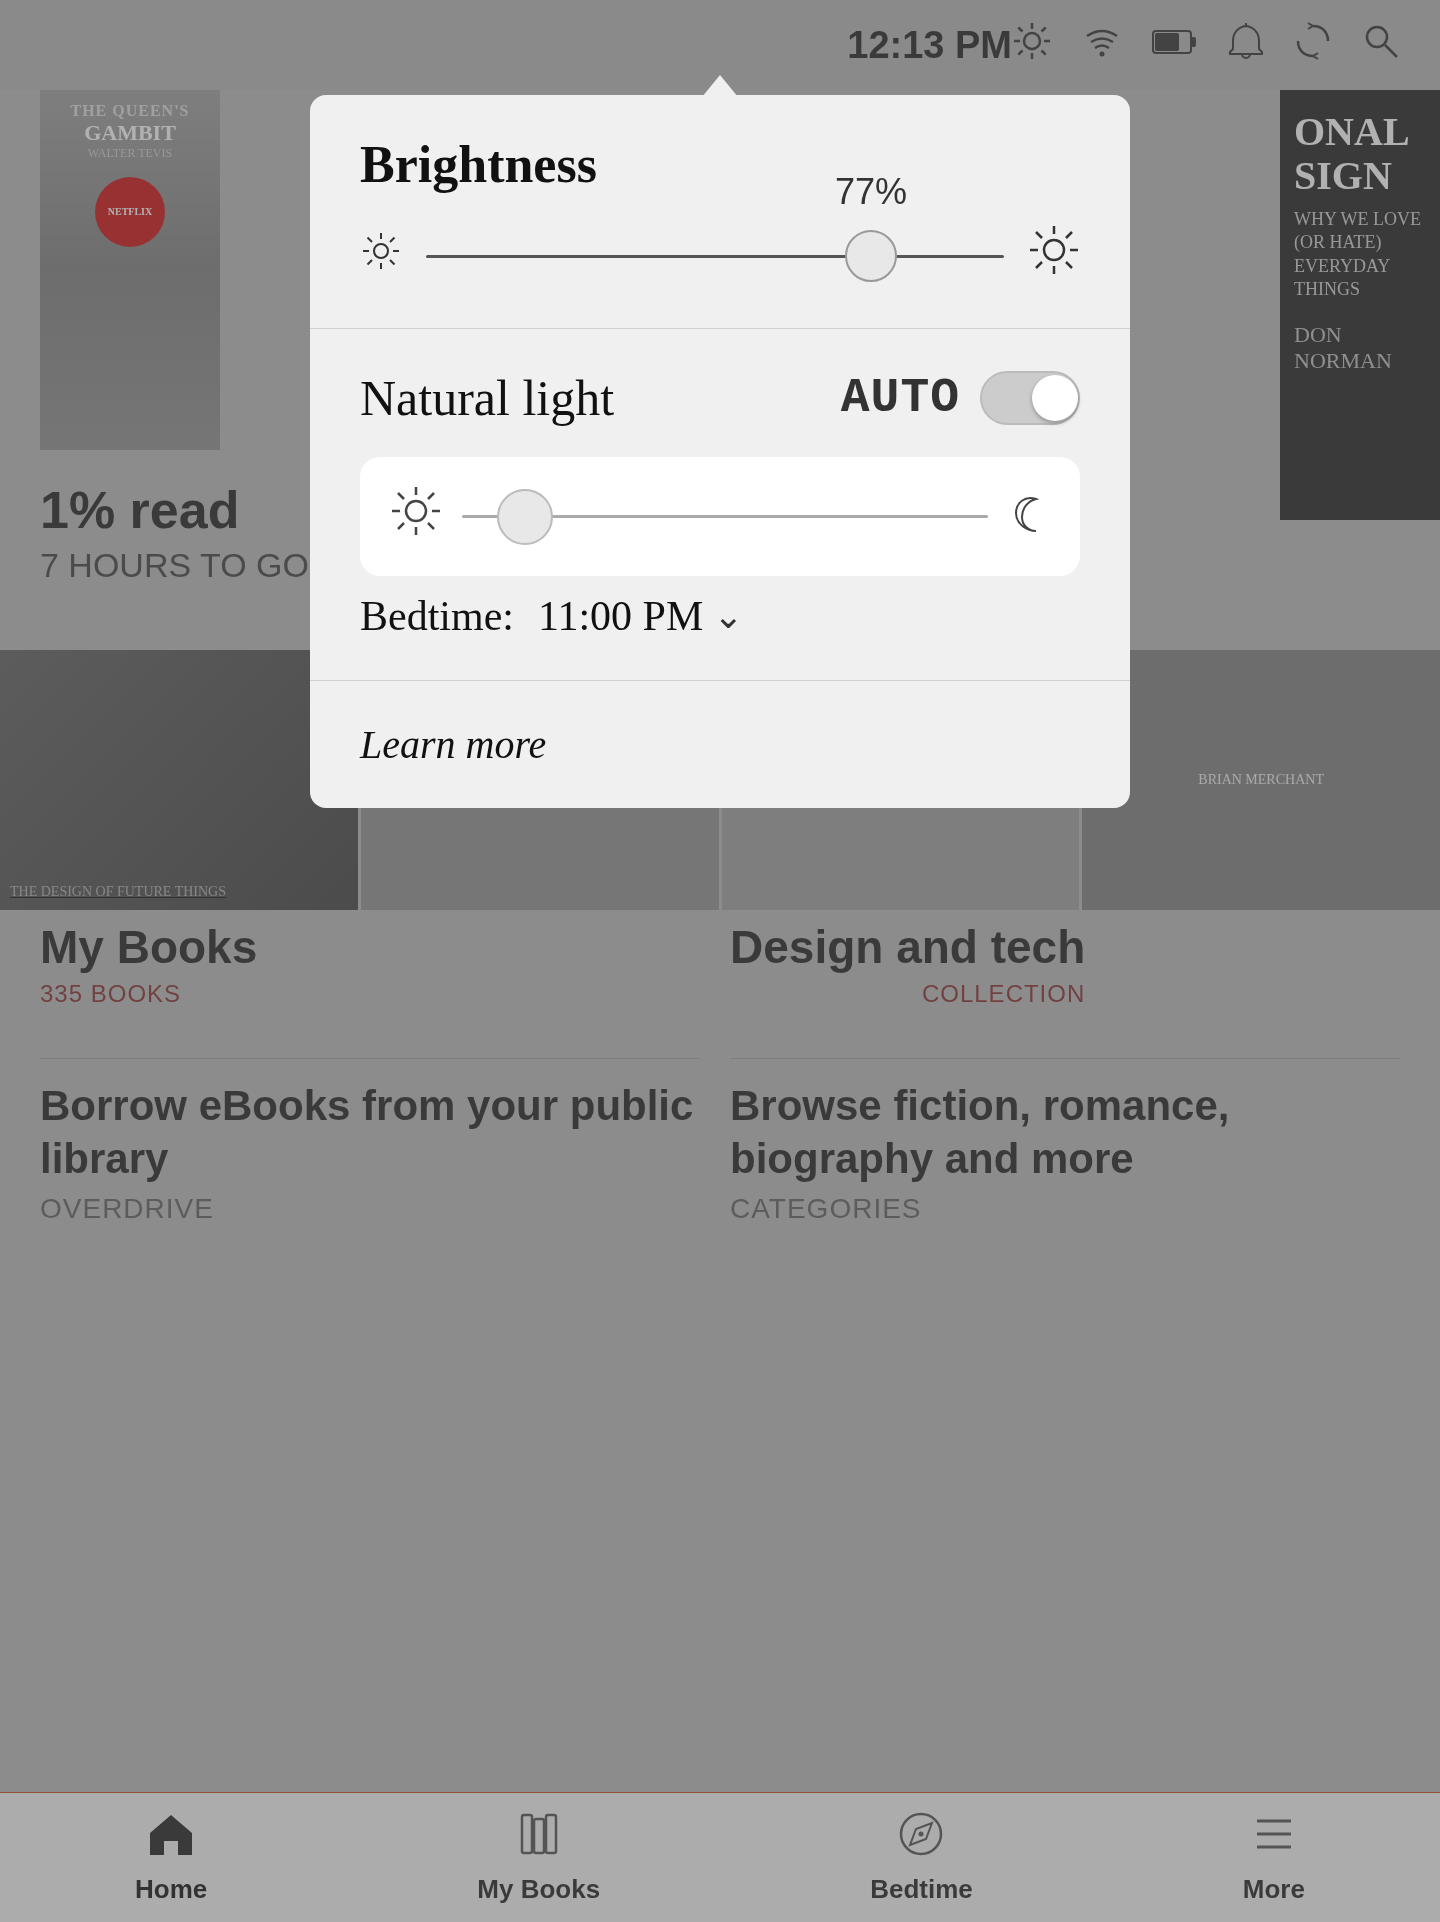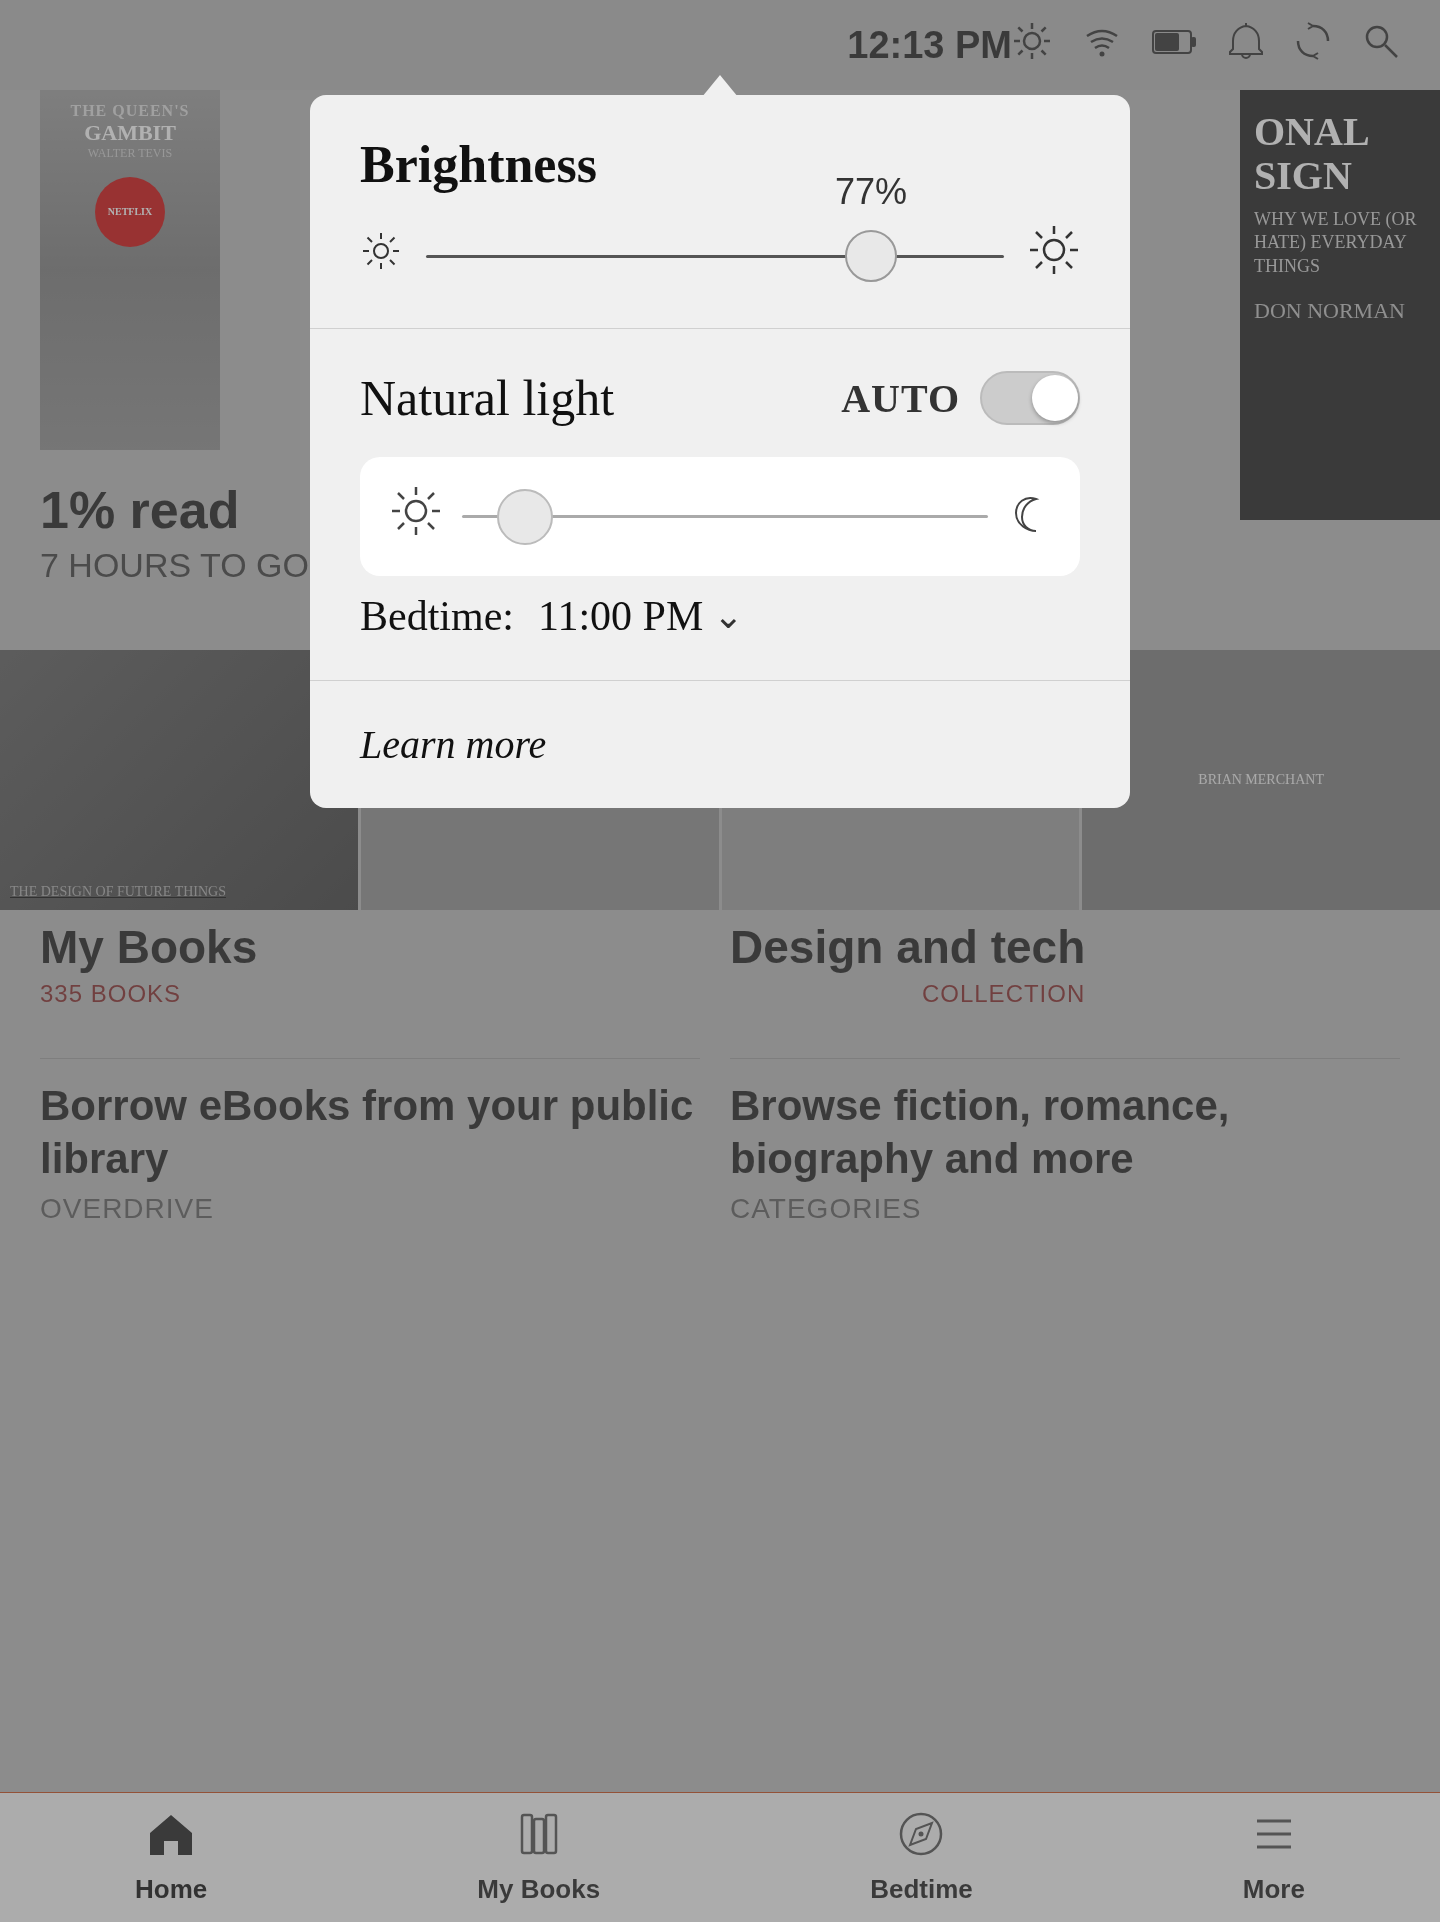--- a/index.html
+++ b/index.html
@@ -193,22 +193,22 @@
       font-size: 50px;
       font-family: Georgia, serif;
       color: #111;
     }
     .auto-toggle-group {
       display: flex;
       align-items: center;
       gap: 20px;
     }
     .auto-label {
-      font-size: 40px;
-      font-family: Liberation Serif, serif;
+      font-size: 48px;
+      font-family: Liberation Mono, monospace;
       color: #333;
       font-weight: 600;
       text-transform: uppercase;
       letter-spacing: 1px;
     }
     
     .toggle-switch {
       width: 100px;
       height: 54px;
       background: #ccc;
@@ -327,21 +327,21 @@
       overflow: hidden;
     }
     .book-tile.dark { background: #333; }
     .book-tile.med { background: #777; }
     .book-tile.light { background: #aaa; }
 
     .right-book-cover {
       position: absolute;
       top: 90px;
       right: 0;
-      width: 200px;
+      width: 160px;
       background: #111;
       padding: 20px 14px;
       color: white;
       height: 430px;
     }
     .right-book-title {
       font-size: 40px;
       font-weight: bold;
       font-family: serif;
       line-height: 1.1;

